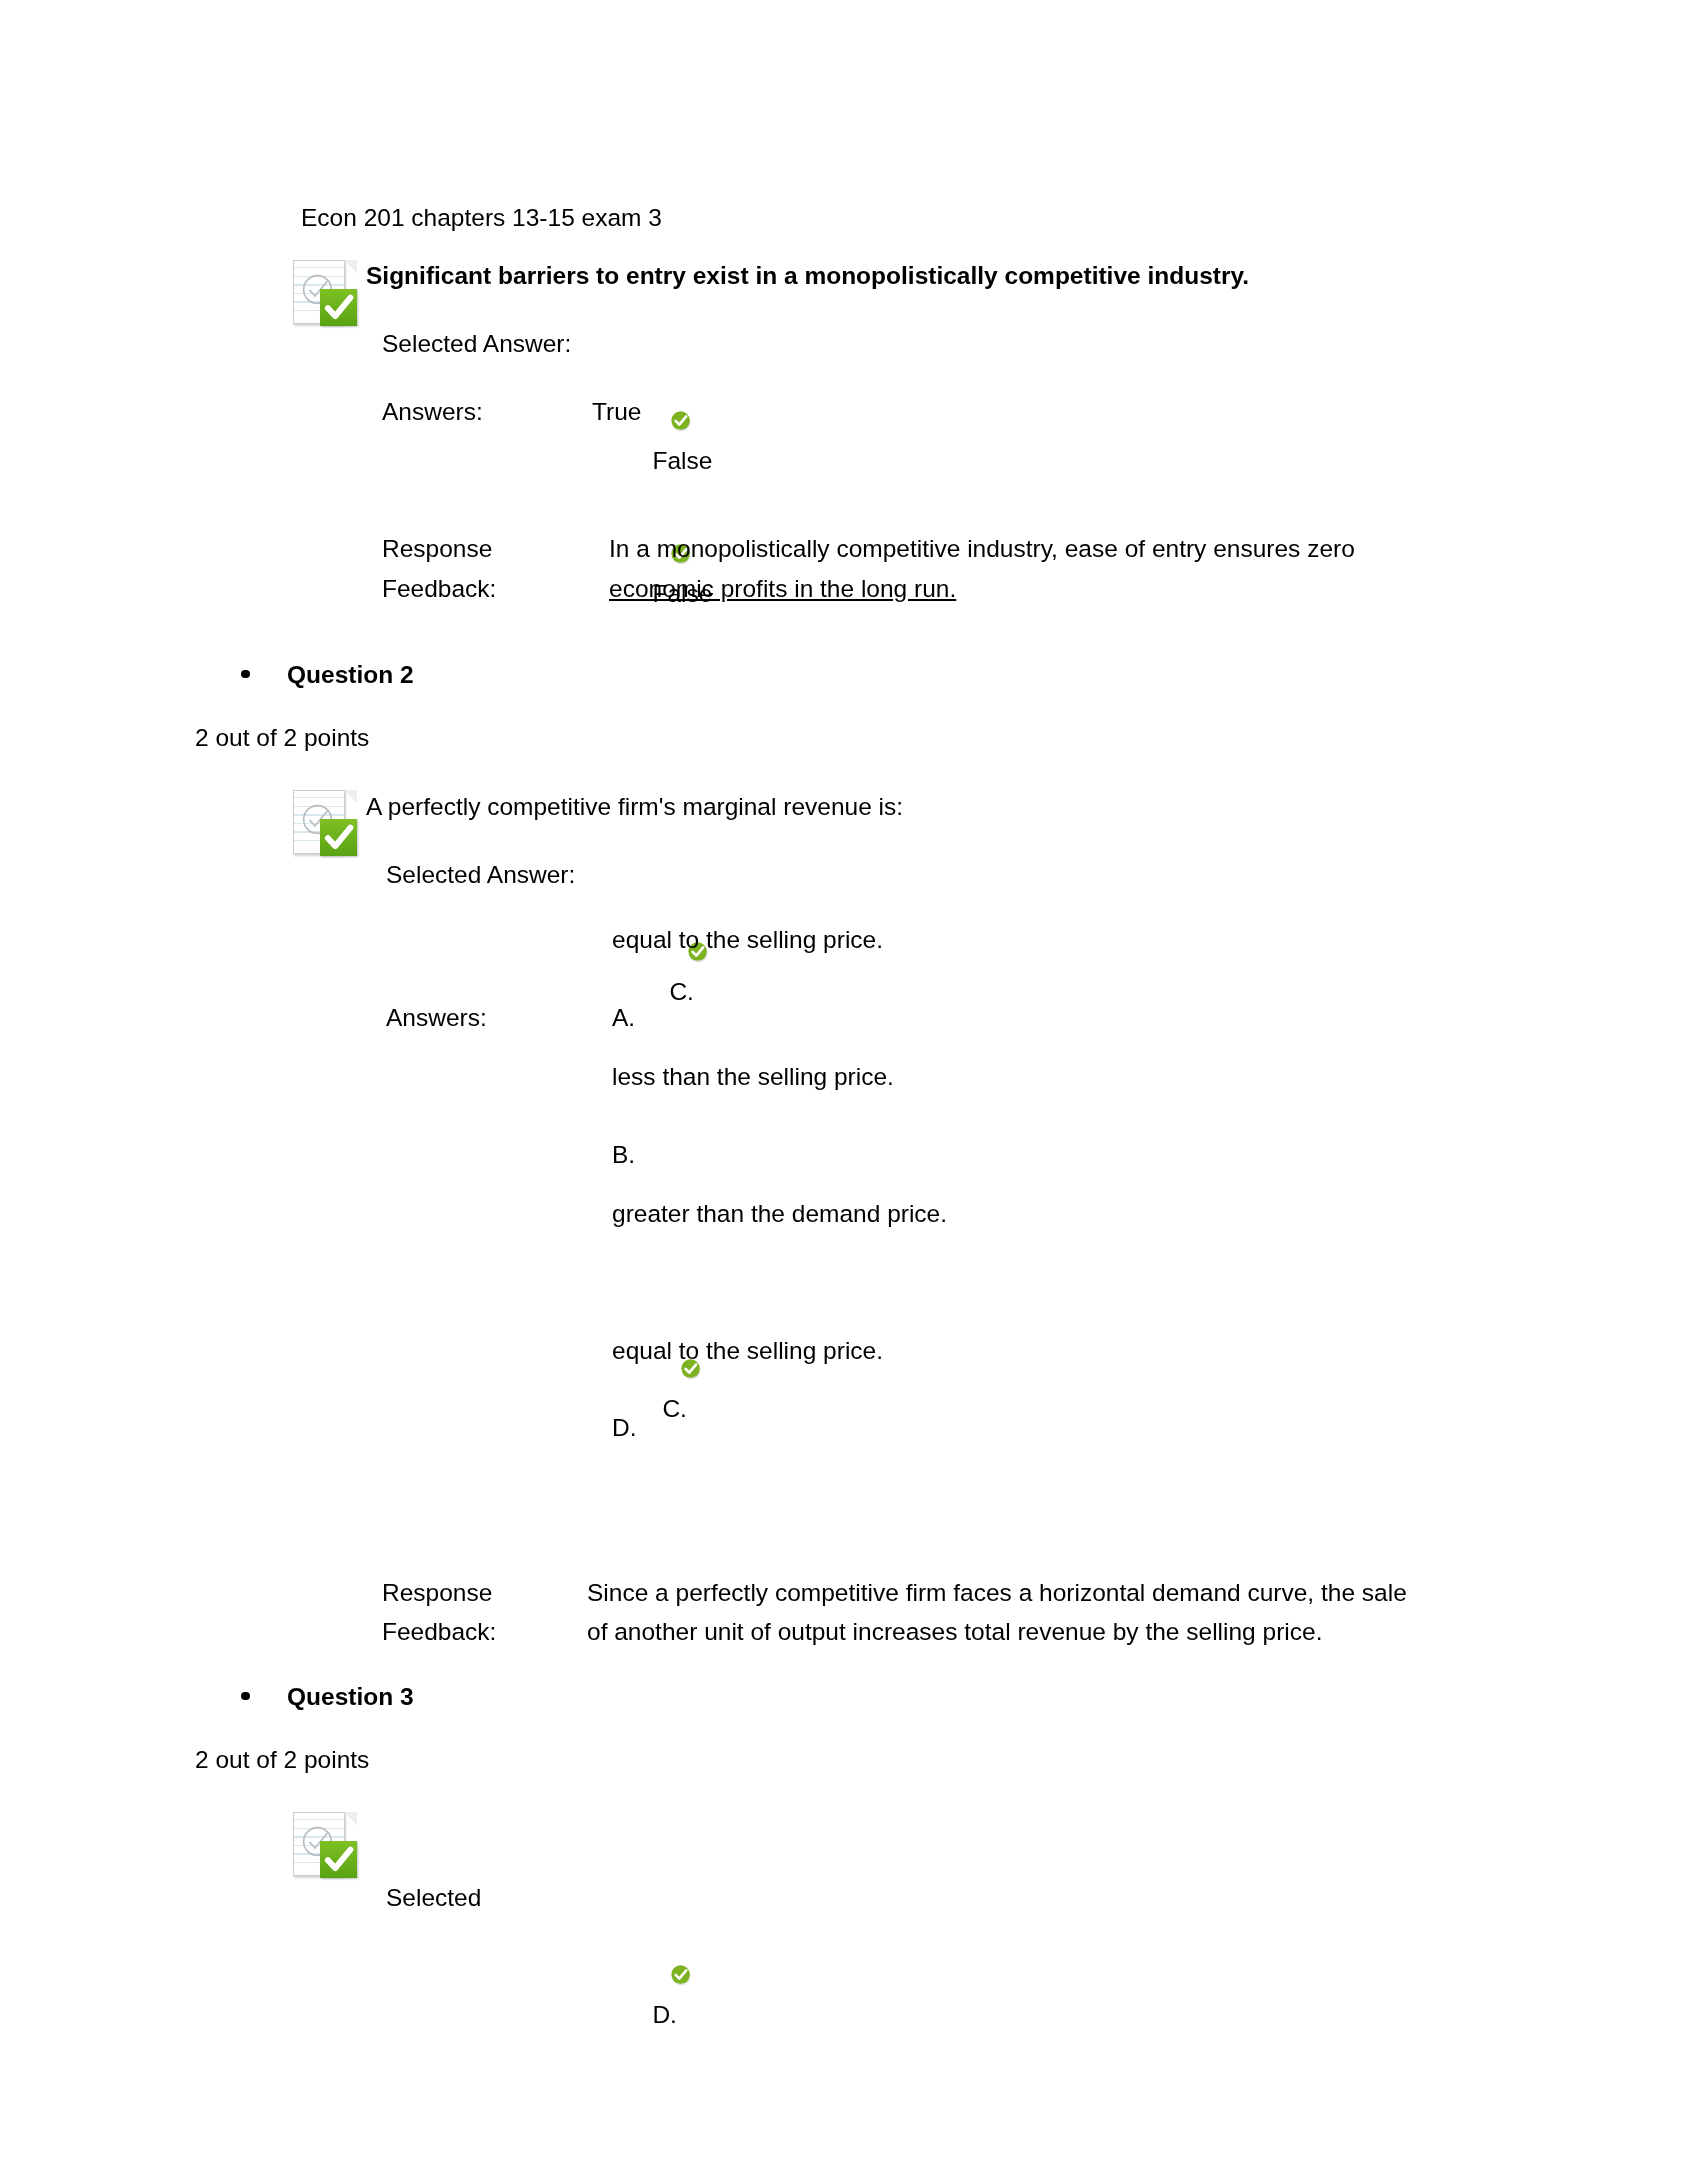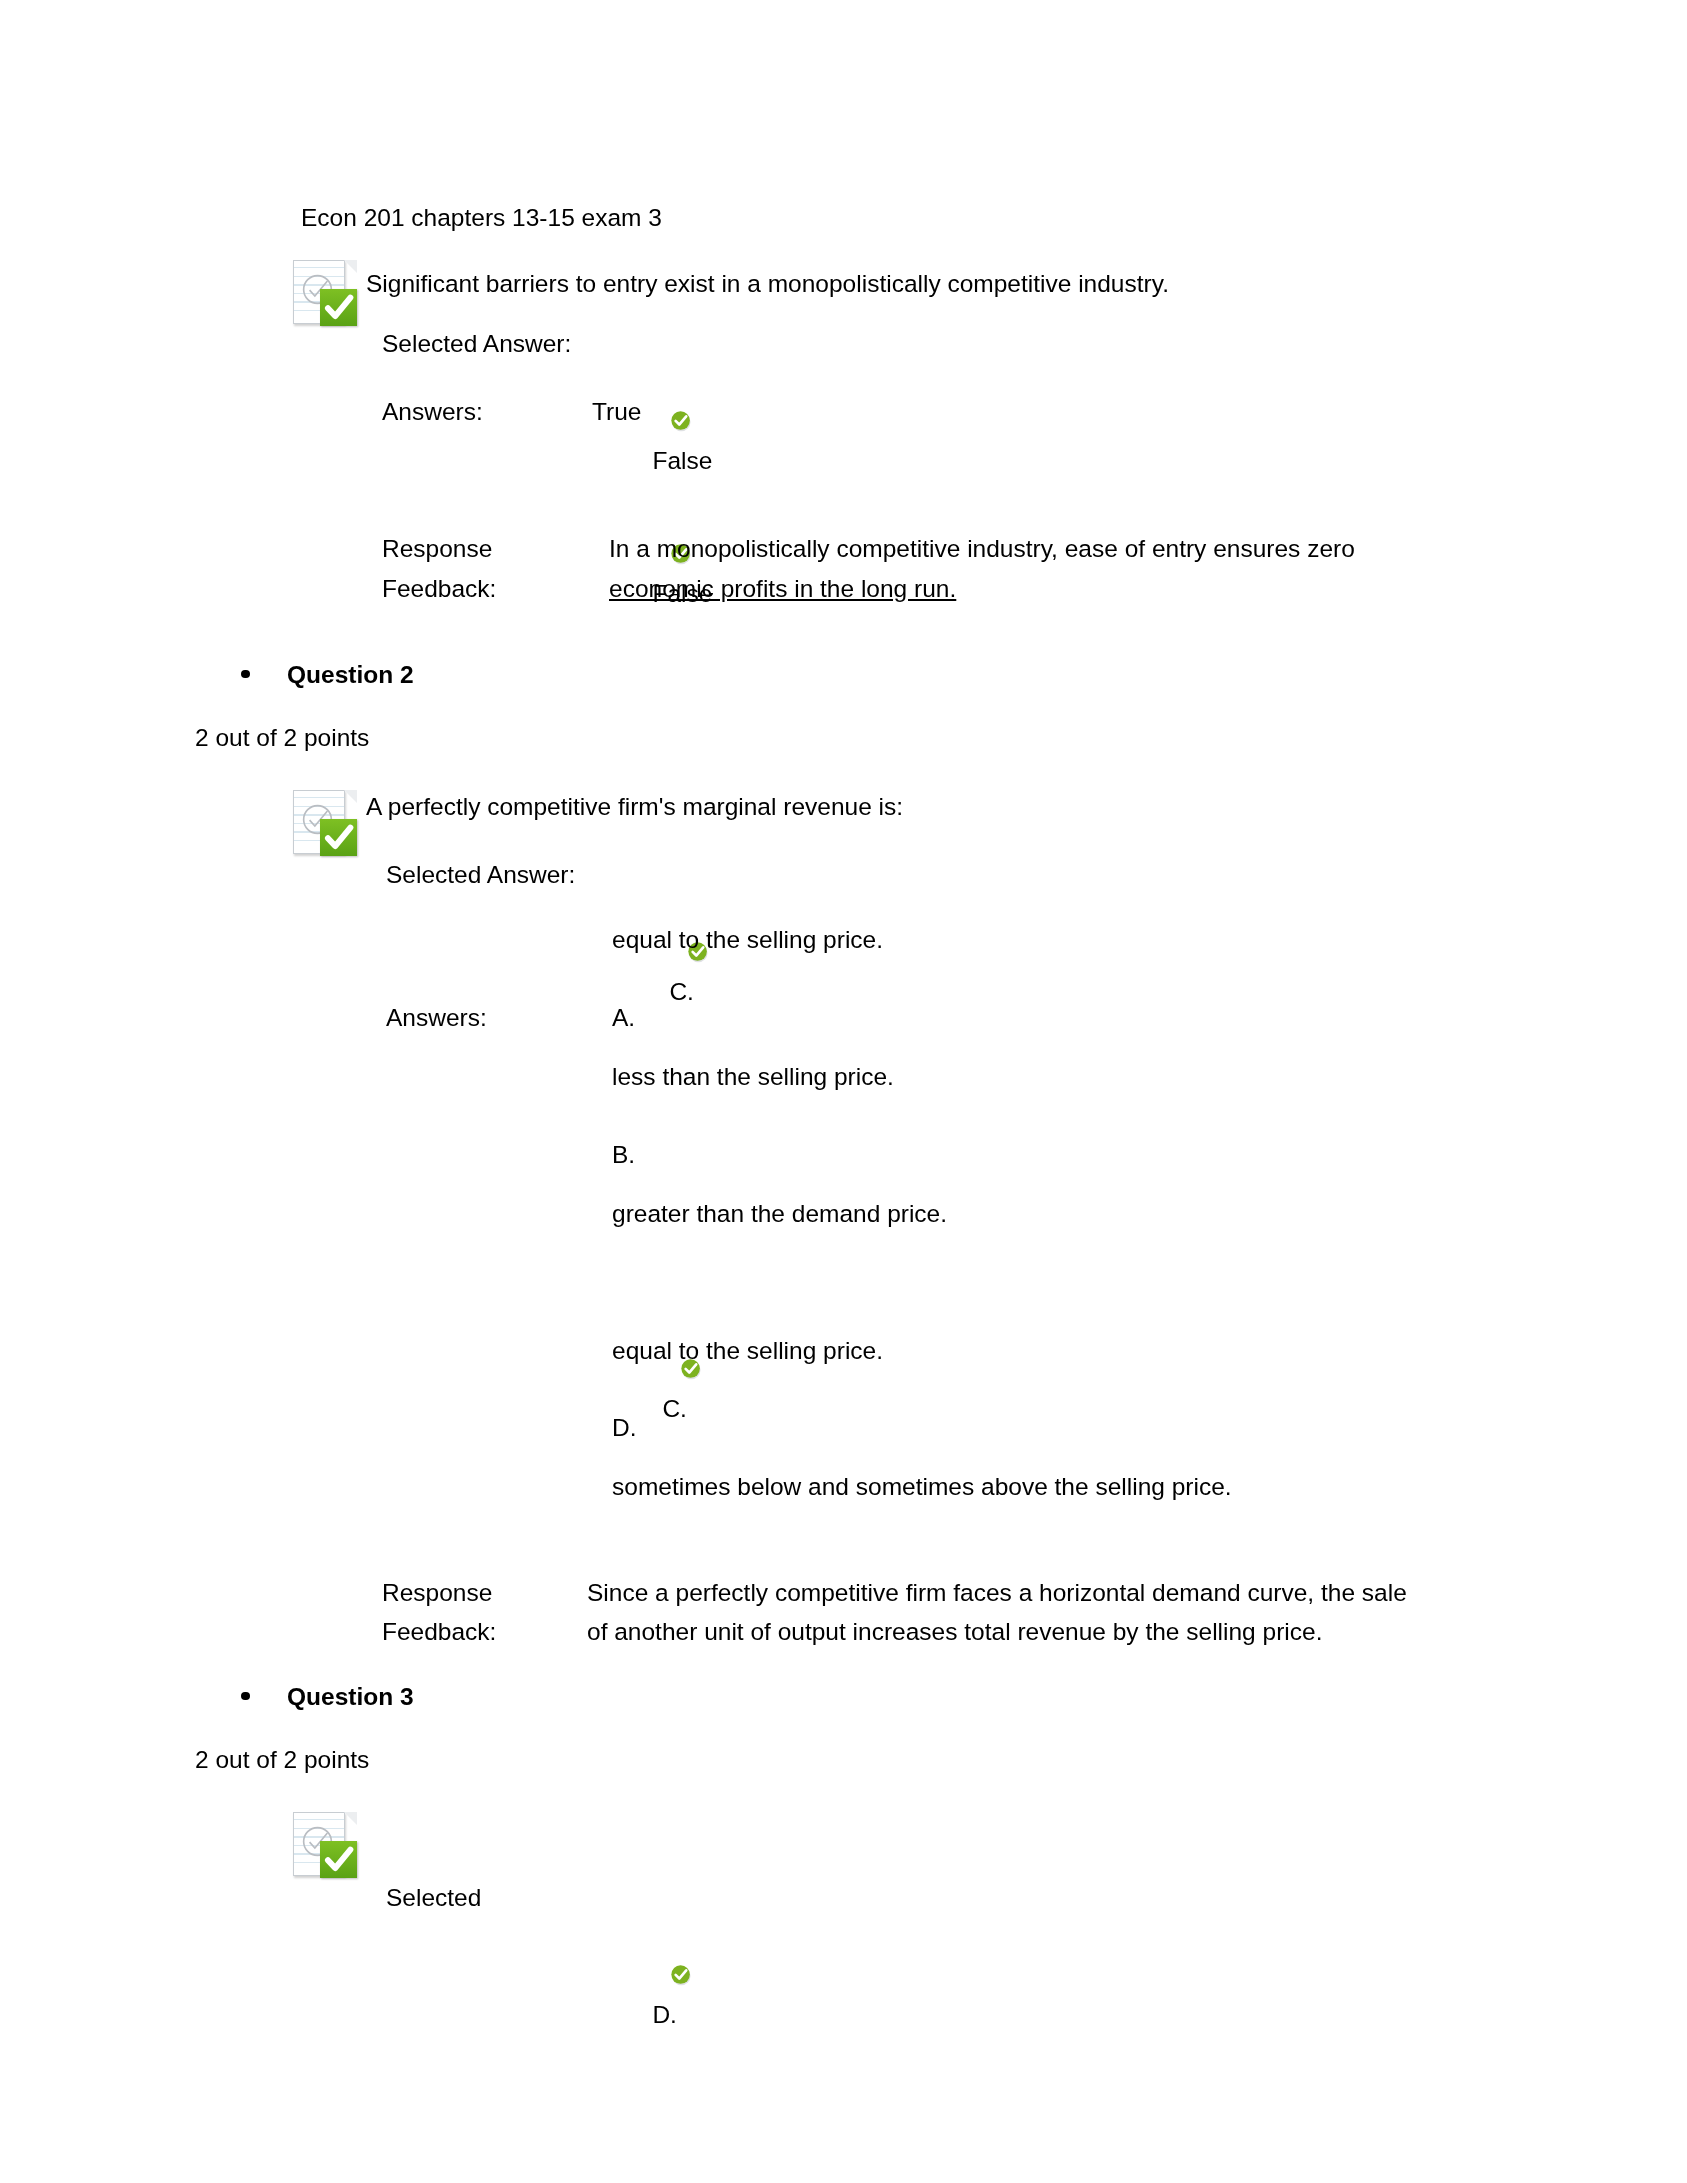--- a/index.html
+++ b/index.html
@@ -149,21 +149,21 @@
         <path d="M13 26 L21 35 L40 12" fill="none" stroke="#b9bdc2" stroke-width="2.5"></path>
       </svg>
     </div>
     <div class="badge">
       <svg width="37" height="37" viewBox="0 0 56 56">
         <path d="M12 29 L23 41 L46 13" fill="none" stroke="#ffffff" stroke-width="9" stroke-linecap="round" stroke-linejoin="round"></path>
       </svg>
     </div>
   </div>
 
-  <div class="row t" style="left:366px; top:264px;">Significant barriers to entry exist in a monopolistically competitive industry.</div>
+  <div class="row t" style="left:366px; top:256px;font-weight:bold;">Significant barriers to entry exist in a monopolistically competitive industry.</div>
 
   <div class="row t" style="left:382px; top:324px;">Selected Answer:</div>
   <div class="row t" style="left:602px; top:324px;">
     <span class="chk">
       <svg width="22.5" height="22.5" viewBox="0 0 34 34">
         <circle cx="17" cy="18" r="14" fill="#b9bdc2" opacity="0.45"></circle>
         <circle cx="16" cy="16" r="14" fill="#7DB220"></circle>
         <path d="M8.5 16.5 L14 22 L24.5 9.5" fill="none" stroke="#ffffff" stroke-width="4" stroke-linecap="round" stroke-linejoin="round"></path>
       </svg>
     </span><span>False</span>
@@ -236,21 +236,20 @@
       <svg width="22.5" height="22.5" viewBox="0 0 34 34">
         <circle cx="17" cy="18" r="14" fill="#b9bdc2" opacity="0.45"></circle>
         <circle cx="16" cy="16" r="14" fill="#7DB220"></circle>
         <path d="M8.5 16.5 L14 22 L24.5 9.5" fill="none" stroke="#ffffff" stroke-width="4" stroke-linecap="round" stroke-linejoin="round"></path>
       </svg>
     </span><span>C.</span>
   </div>
   <div class="row t" style="left:612px; top:1331px;">equal to the selling price.</div>
 
   <div class="row t" style="left:612px; top:1408px;">D.</div>
-  <div class="row t" style="left:612px; top:1467px;">sometimes below and sometimes above the selling price.</div>
 
   <div class="row t" style="left:382px; top:1573px;">Response</div>
   <div class="row t" style="left:382px; top:1612px;">Feedback:</div>
   <div class="row t" style="left:587px; top:1612px;">of another unit of output increases total revenue by the selling price.</div>
   <div class="row t" style="left:587px; top:1573px;">Since a perfectly competitive firm faces a horizontal demand curve, the sale</div>
 
   <div class="q-head" style="left:241px; top:1677px;">
     <span class="bullet"></span>
     <span class="q-label t bold">Question 3</span>
   </div>

